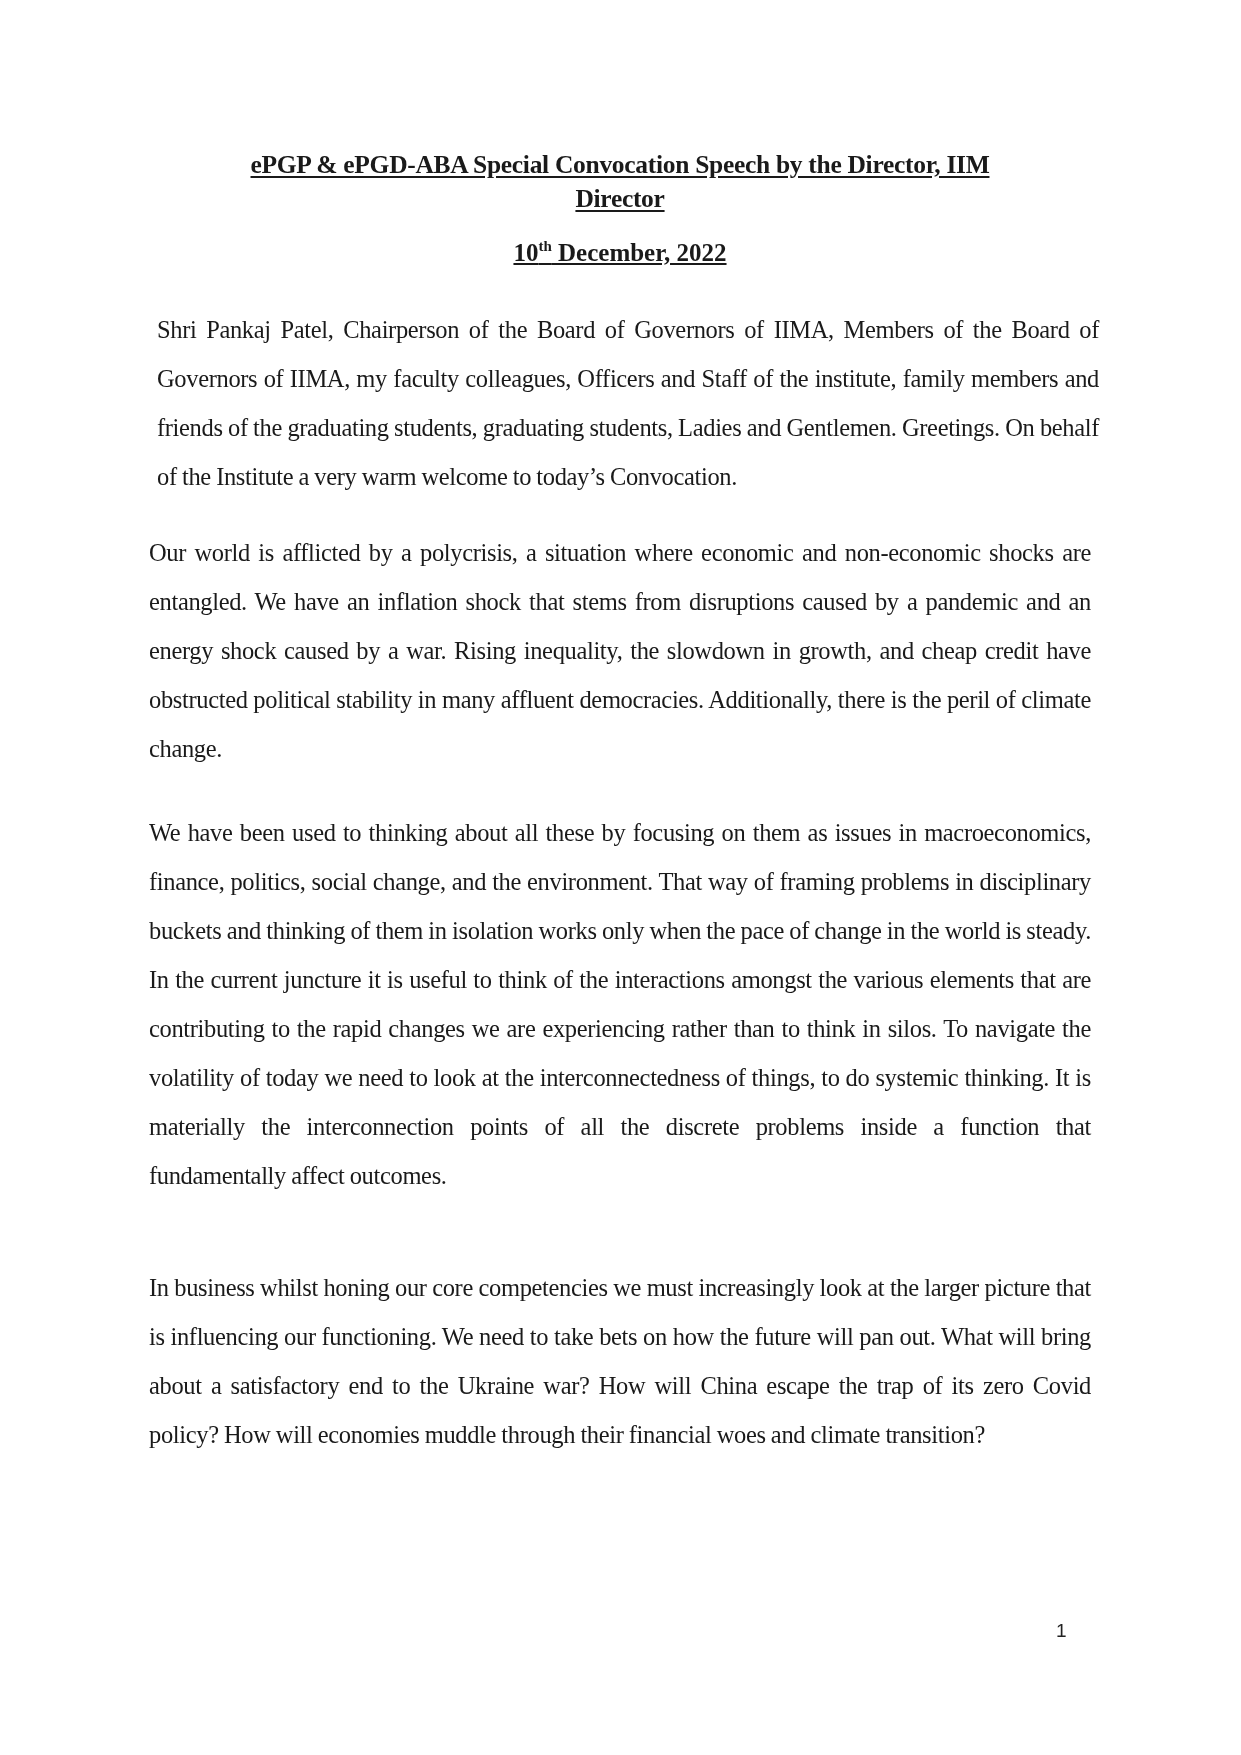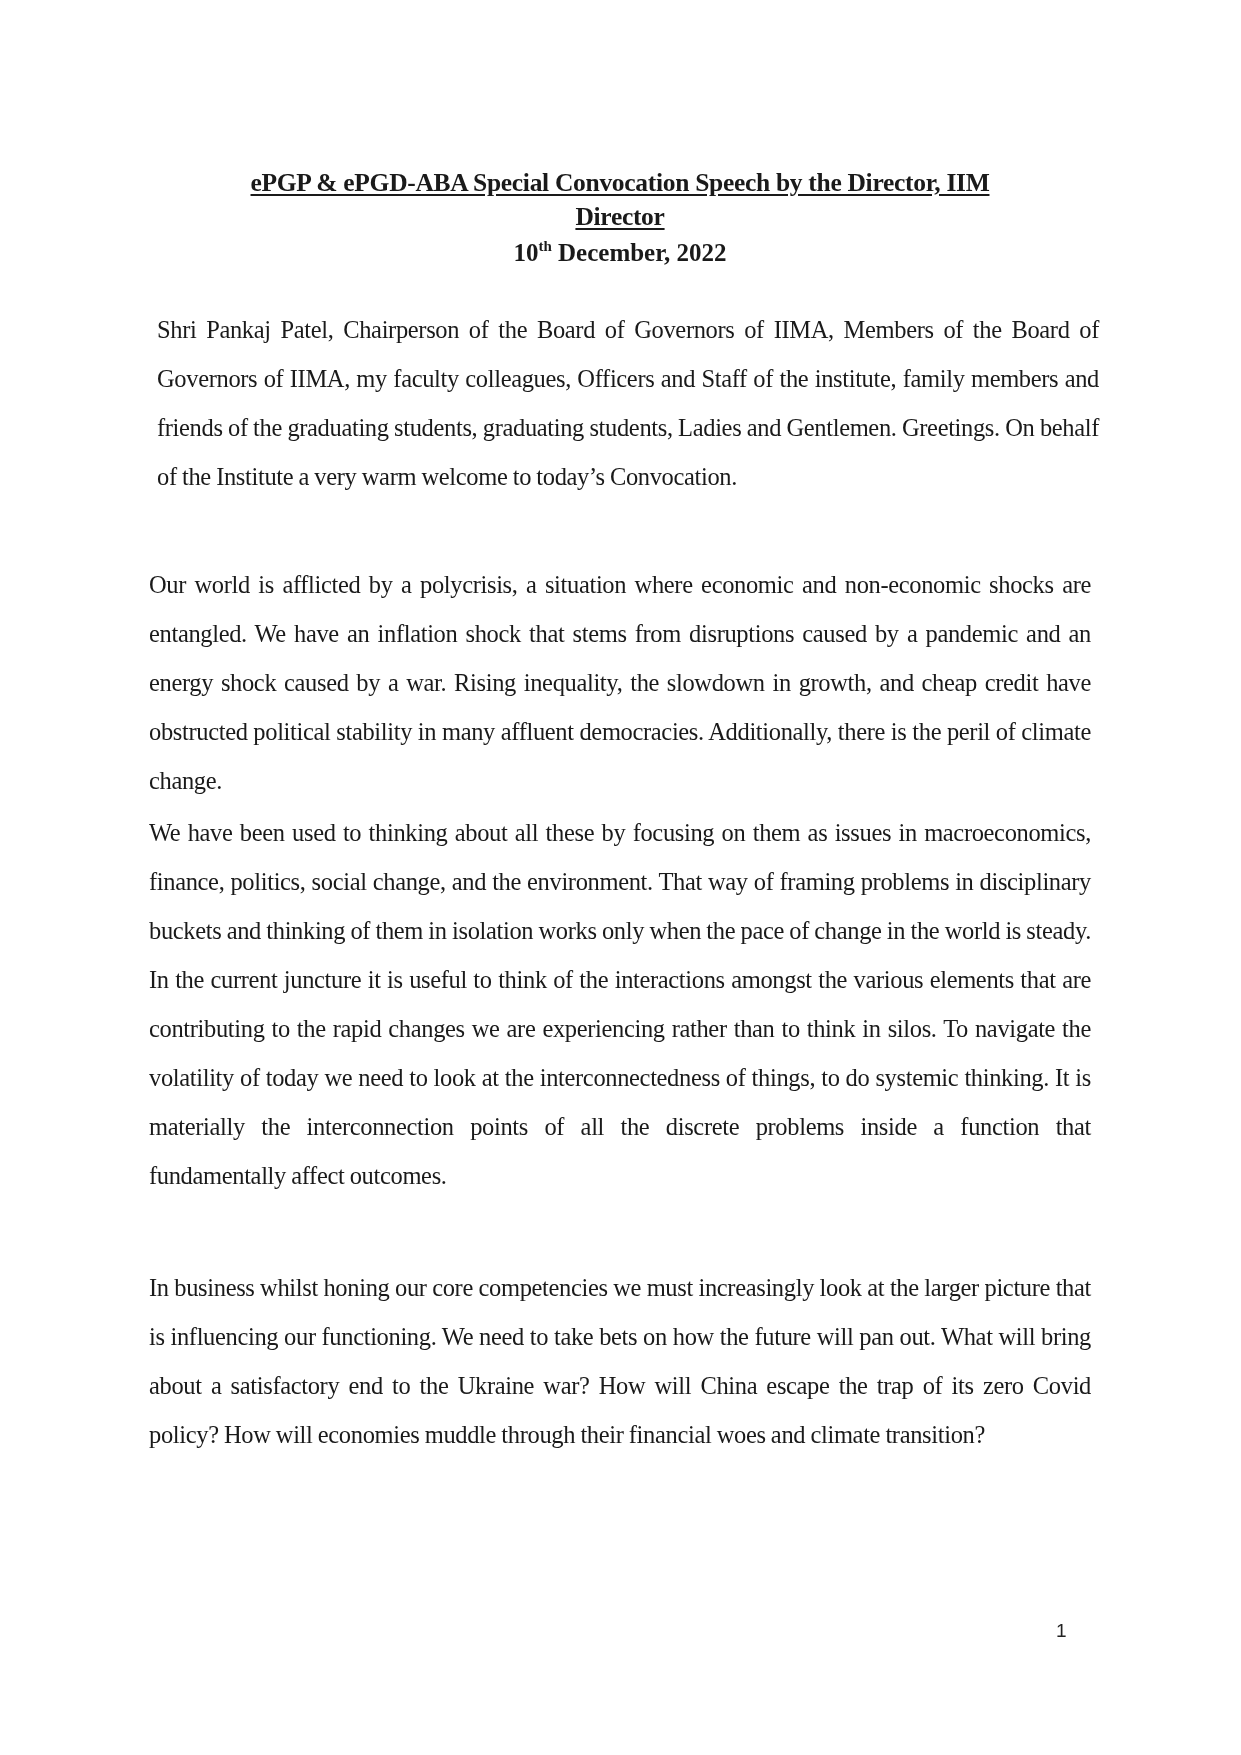--- a/index.html
+++ b/index.html
@@ -1,35 +1,35 @@
 <!DOCTYPE html>
 <html><head>
 <meta charset="utf-8">
 <style>
   html, body { margin:0; padding:0; background:#ffffff; }
   body { width:1241px; height:1755px; position:relative; overflow:hidden; color:#1a1a1a; }
   .page { position:absolute; left:0; top:0; width:1241px; height:1755px; background:#fff; }
   .title {
     position:absolute; left:140px; top:148px; width:960px;
     text-align:center; font-family:"Liberation Serif", serif; font-weight:bold;
-    font-size:25.5px; line-height:34px; letter-spacing:-0.3px;margin-top:18px;
+    font-size:25.5px; line-height:34px; letter-spacing:-0.3px;
   }
   .title span { text-decoration:underline; text-underline-offset:3px; }
   .date {
     position:absolute; left:140px; top:236px; width:960px; text-align:center;
-    font-family:"Liberation Serif", serif; font-weight:bold; font-size:25px; line-height:34px;
+    font-family:"Liberation Serif", serif; font-weight:bold; font-size:25px; line-height:34px;text-decoration:underline;
   }
   .date sup { font-size:15px; vertical-align:10px; line-height:0; }
   .body {
     position:absolute; left:149px; width:942px;
     font-family:"Liberation Serif", serif; font-size:24.5px; line-height:49px;
     text-align:justify; letter-spacing:-0.35px; word-spacing:-0.5px;
   }
   .p1 { top:297px; }
-  .p2 { top:560px; }
+  .p2 { top:528px; }
   .p3 { top:808px; }
   .p4 { top:1263px; }
   .pagenum {
     position:absolute; left:1056px; top:1620px; font-family:"Liberation Sans", sans-serif; font-size:19px; color:#222;
   }
 </style>
 </head>
 <body>
 
 <div class="page">

